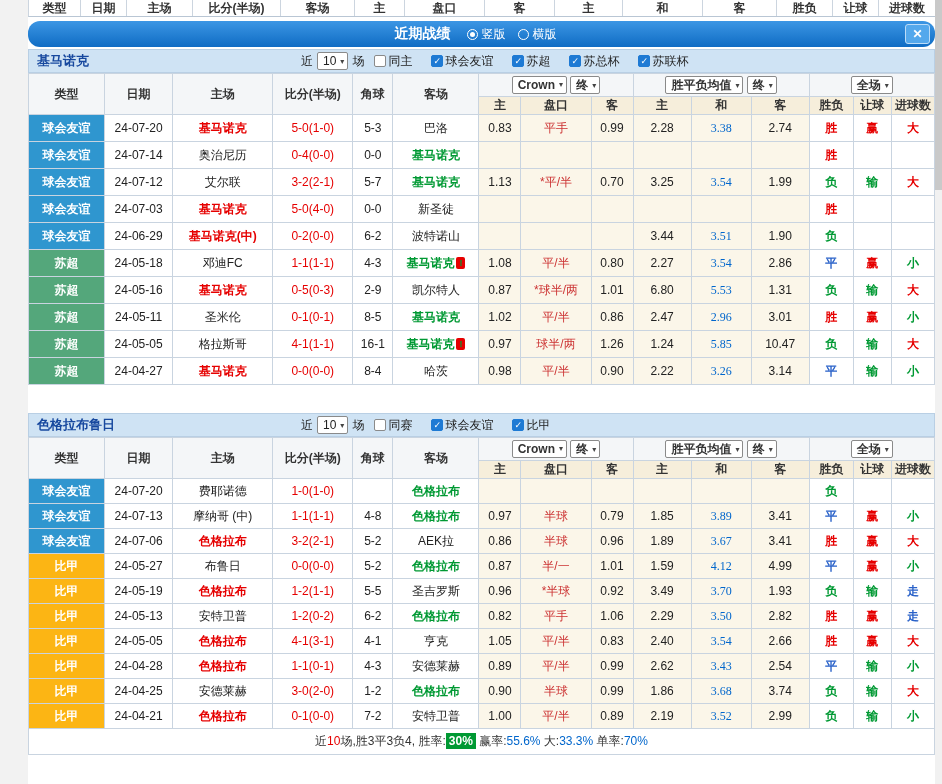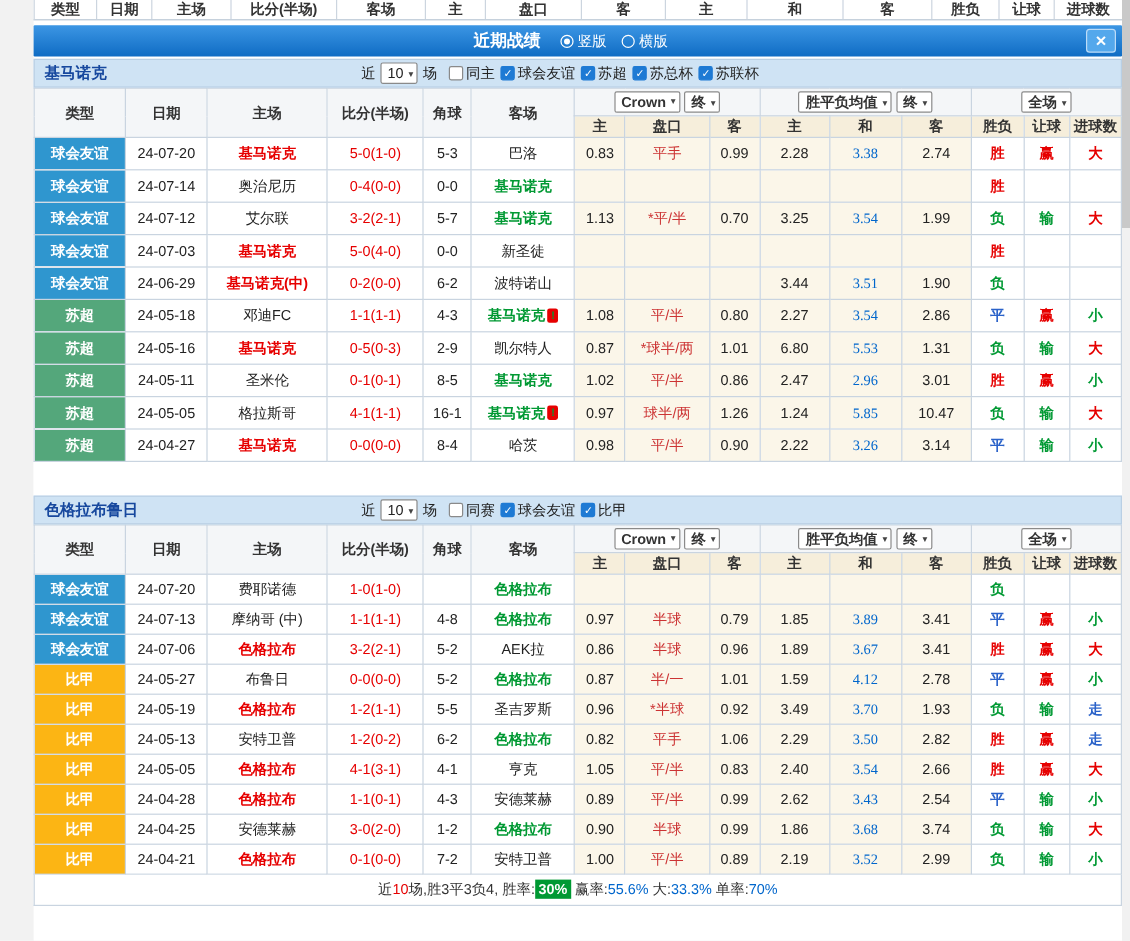--- a/index.html
+++ b/index.html
@@ -16,36 +16,36 @@
   .top-strip { display:flex; height:17px; background:#fff; border-bottom:1px solid #b9c6d4; border-left:1px solid #ccd5df; overflow:hidden; }
   .strip-cell { flex:0 0 auto; border-right:1px solid #ccd5df; font-weight:bold; font-size:12px; color:var(--strip_text);
     display:flex; align-items:flex-end; justify-content:center; overflow:hidden; line-height:15px; }
   .strip-cell:nth-child(1){width:52px}.strip-cell:nth-child(2){width:46px}.strip-cell:nth-child(3){width:66px}
   .strip-cell:nth-child(4){width:88px}.strip-cell:nth-child(5){width:74px}.strip-cell:nth-child(6){width:50px}
   .strip-cell:nth-child(7){width:80px}.strip-cell:nth-child(8){width:70px}.strip-cell:nth-child(9){width:68px}
   .strip-cell:nth-child(10){width:80px}.strip-cell:nth-child(11){width:74px}.strip-cell:nth-child(12){width:56px}
   .strip-cell:nth-child(13){width:46px}.strip-cell:nth-child(14){width:57px}
 
   
-  .titlebar { height:26px; margin-top:4px; margin-bottom:2px; border-radius:1px;
+  .titlebar { height:26px; margin-top:4px; margin-bottom:2px; border-radius:12px;
     background:linear-gradient(var(--title_top),var(--title_bottom));
     display:flex; align-items:center; justify-content:center; position:relative; color:#fff; }
   .tb-title { font-weight:bold; font-size:14px; margin-right:16px; }
   .radio-item { display:inline-flex; align-items:center; gap:4px; font-size:12px; margin-right:12px; color:#fff; cursor:pointer; }
   .radio { width:11px; height:11px; border:1px solid #fff; border-radius:50%; display:inline-block; position:relative; }
   .radio.on::after { content:""; position:absolute; inset:2px; background:#fff; border-radius:50%; }
   .close-btn { position:absolute; right:5px; top:3px; width:25px; height:20px; padding:0;
     background:#54a8ec; border:1px solid #bcdcf8; border-radius:3px; color:#fff; font-weight:bold;
     font-size:12px; line-height:17px; text-align:center; cursor:pointer; }
 
   
   .sec-header { height:24px; background:var(--section_bg); border:1px solid #b9cfe4; display:flex; align-items:center; position:relative; }
   .team-name { color:var(--team_title); font-weight:bold; font-size:13px; margin-left:8px; }
   .sec-controls { position:absolute; left:272px; display:flex; align-items:center; gap:4px; font-size:12px; color:#222; }
-  .filters { display:inline-flex; align-items:center; gap:5px; margin-left:6px;text-align:center; }
+  .filters { display:inline-flex; align-items:center; gap:19px; margin-left:6px;text-align:center; }
   .filter { display:inline-flex; align-items:center; gap:2px; cursor:pointer; }
   .cb { width:12px; height:12px; border:1px solid #8a8a8a; background:#fff; display:inline-flex; align-items:center;
     justify-content:center; font-size:9px; color:#fff; border-radius:2px; line-height:10px; }
   .cb.on { background:var(--accent); border-color:var(--accent); }
 
   
   .fselect { display:inline-flex; align-items:center; gap:4px; border:1px solid #8a8a8a; background:#fff;
     padding:0 3px 0 5px; font-size:12px; height:18px; border-radius:2px; cursor:pointer; white-space:nowrap; }
   .fselect .arr { font-size:8px; color:#444; }
 
@@ -543,21 +543,21 @@
               <td class="c-date"><span>24-05-27</span></td>
               <td class="c-team"><span>布鲁日</span></td>
               <td class="c-score"><span>0-0(0-0)</span></td>
               <td class="c-corner"><span>5-2</span></td>
               <td class="c-team away-focus"><span>色格拉布</span></td>
               <td class="c-odd"><span>0.87</span></td>
               <td class="c-odd c-handicap"><span>半/一</span></td>
               <td class="c-odd"><span>1.01</span></td>
               <td class="c-odd"><span>1.59</span></td>
               <td class="c-odd c-draw"><span>4.12</span></td>
-              <td class="c-odd"><span>2.78</span></td>
+              <td class="c-odd"><span>4.99</span></td>
               <td class="c-res" style="color: rgb(42, 98, 201);"><span>平</span></td>
               <td class="c-res" style="color: rgb(230, 0, 0);"><span>赢</span></td>
               <td class="c-res" style="color: rgb(0, 153, 51);"><span>小</span></td>
             </tr>
             <tr>
               <td class="c-type" style="background: rgb(252, 181, 20);"><span>比甲</span></td>
               <td class="c-date"><span>24-05-19</span></td>
               <td class="c-team home-focus"><span>色格拉布</span></td>
               <td class="c-score"><span>1-2(1-1)</span></td>
               <td class="c-corner"><span>5-5</span></td>

